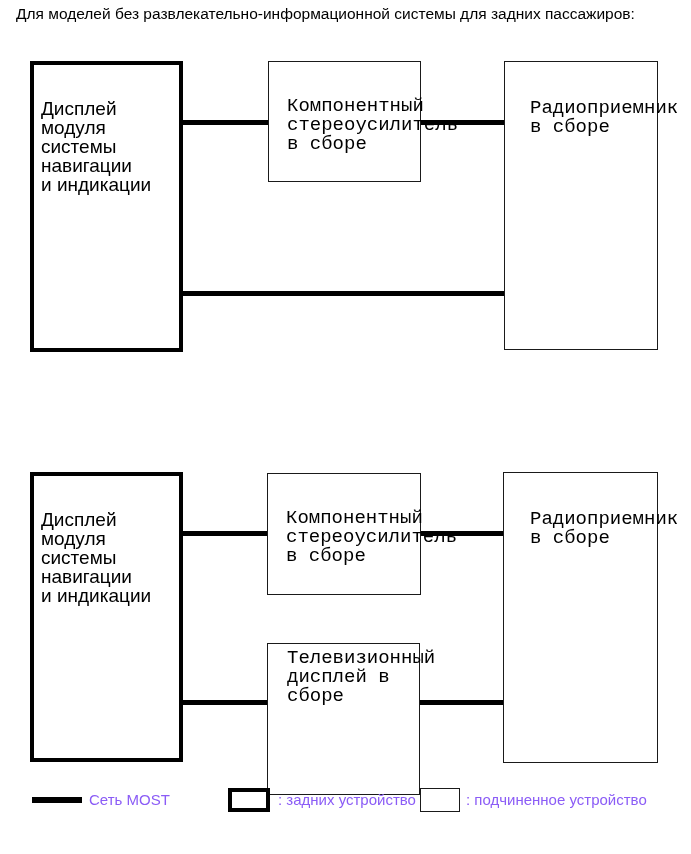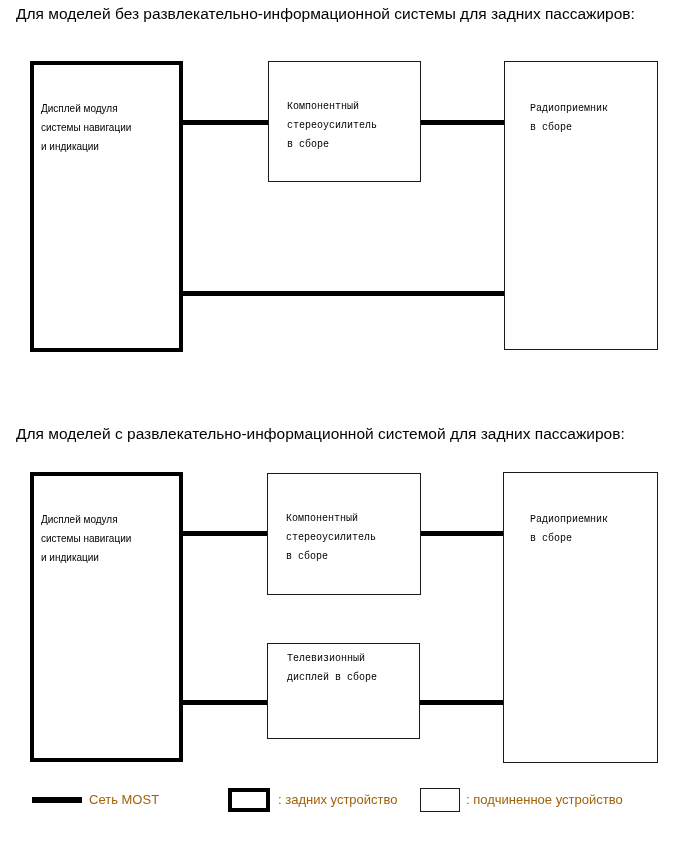--- a/index.html
+++ b/index.html
@@ -31,36 +31,36 @@
     background: #ffffff;
   }
   .box-master {
     border: 4px solid #000000;
   }
   .box-slave {
     border: 1.5px solid #1a1a1a;
     font-family: Liberation Mono, monospace;
   }
   .box-label {
-    font-size: 10px;
+    font-size: 19px;
     line-height: 19px;
     white-space: pre-line;
     color: #000000;
   }
   .most-line {
     position: absolute;
     background: #000000;
     height: 5px;
   }
   .legend-label {
     position: absolute;
-    font-size: 13px;
+    font-size: 15px;
     line-height: 17px;
     white-space: nowrap;
-    color: #a16207;
+    color: #8b5cf6;
   }
 </style>
 </head>
 <body>
 
 <div id="screen">
 
   <div class="section-title" style="top:4px;">Для моделей без развлекательно-информационной системы для задних пассажиров:</div>
 
   <div class="most-line" style="left:183px; top:120px; width:85px;"></div>
@@ -77,40 +77,39 @@
     <div class="box-label">Компонентный
 стереоусилитель
 в сборе</div>
   </div>
 
   <div class="box box-slave" style="left:504px; top:61px; width:154px; height:289px; padding:37px 5px 0 25px;">
     <div class="box-label">Радиоприемник
 в сборе</div>
   </div>
 
-  <div class="section-title" style="top:424px;">Для моделей с развлекательно-информационной системой для задних пассажиров:</div>
 
   <div class="most-line" style="left:183px; top:531px; width:84px;"></div>
   <div class="most-line" style="left:421px; top:531px; width:82px;"></div>
   <div class="most-line" style="left:183px; top:700px; width:84px;"></div>
   <div class="most-line" style="left:420px; top:700px; width:83px;"></div>
 
   <div class="box box-master" style="left:30px; top:472px; width:153px; height:290px; padding:34px 5px 0 7px;">
     <div class="box-label">Дисплей модуля
 системы навигации
 и индикации</div>
   </div>
 
   <div class="box box-slave" style="left:267px; top:473px; width:154px; height:122px; padding:35px 5px 0 18px;">
     <div class="box-label">Компонентный
 стереоусилитель
 в сборе</div>
   </div>
 
-  <div class="box box-slave" style="left:267px; top:643px; width:153px; height:96px; padding:5px 5px 0 19px;">
+  <div class="box box-slave" style="left:267px; top:643px; width:153px; height:152px; padding:5px 5px 0 19px;">
     <div class="box-label">Телевизионный
 дисплей в сборе</div>
   </div>
 
   <div class="box box-slave" style="left:503px; top:472px; width:155px; height:291px; padding:37px 5px 0 26px;">
     <div class="box-label">Радиоприемник
 в сборе</div>
   </div>
 
   <div class="most-line" style="left:32px; top:797px; width:50px; height:6px;"></div>

